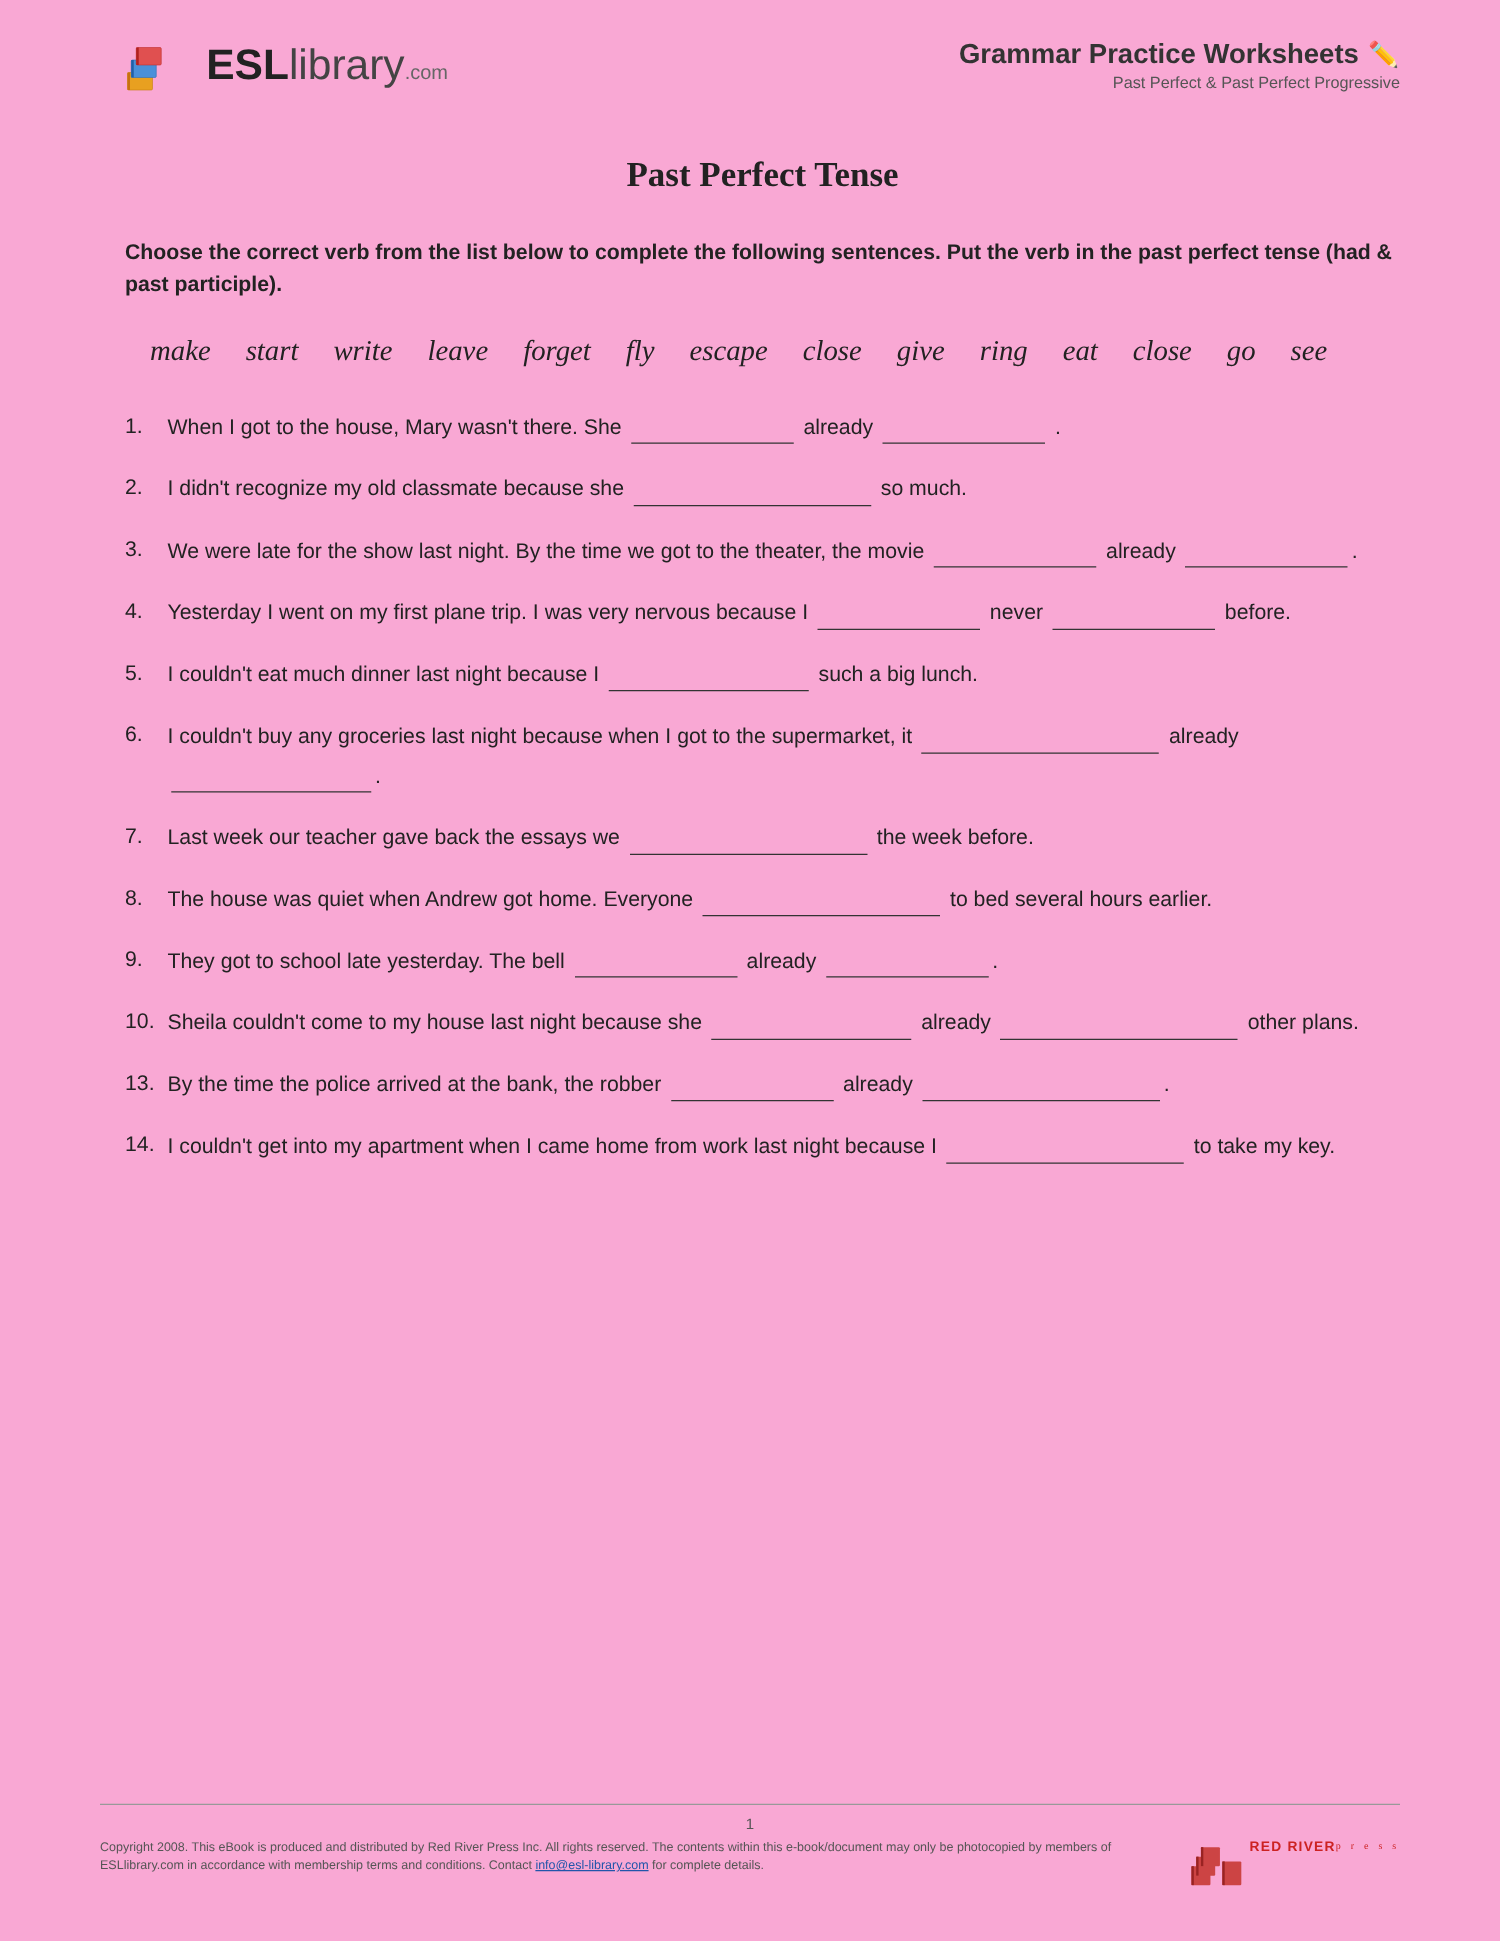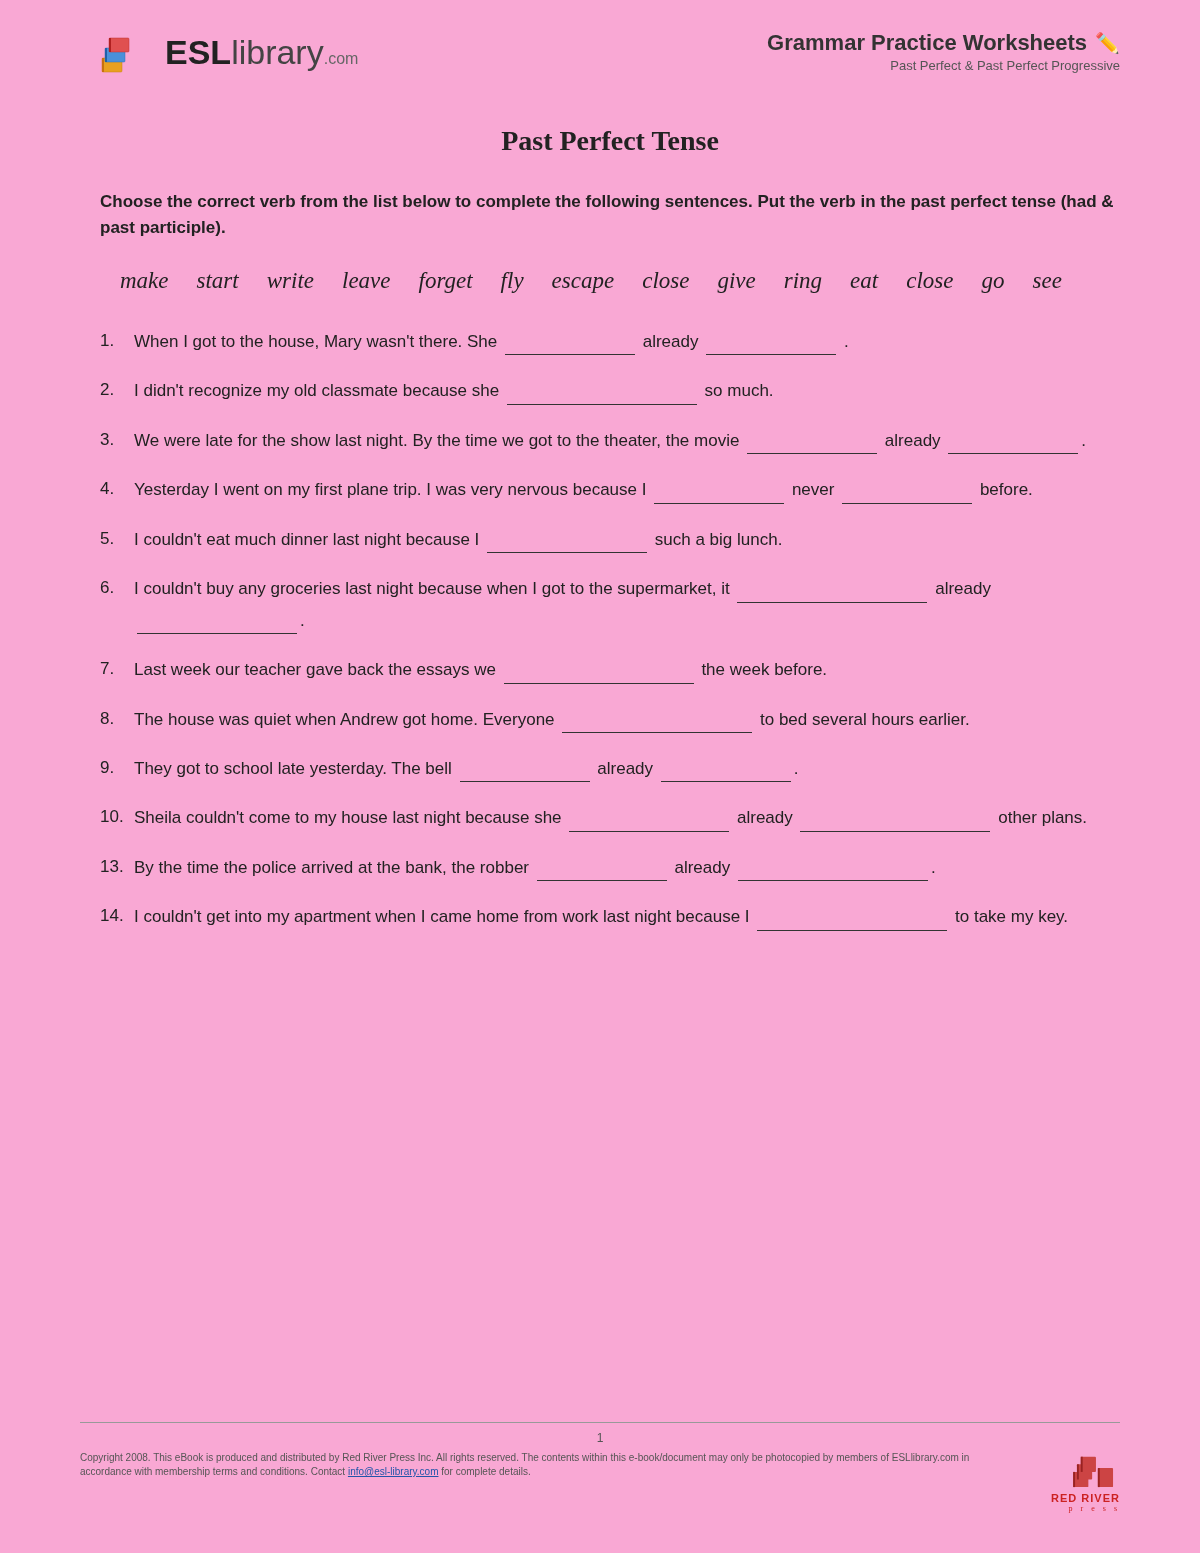--- a/index.html
+++ b/index.html
@@ -177,22 +177,22 @@
       flex: 1;
     }
 
     .footer-text a {
       color: #2255aa;
       text-decoration: underline;
     }
 
     .red-river-logo {
       display: flex;
-      flex-direction: column;
-      align-items: flex-end;
+      flex-direction: row;
+      align-items: flex-start;
       min-width: 90px;
     }
 
     .rr-books {
       width: 50px;
       height: 38px;
       margin-bottom: 3px;
     }
 
     .rr-text {

